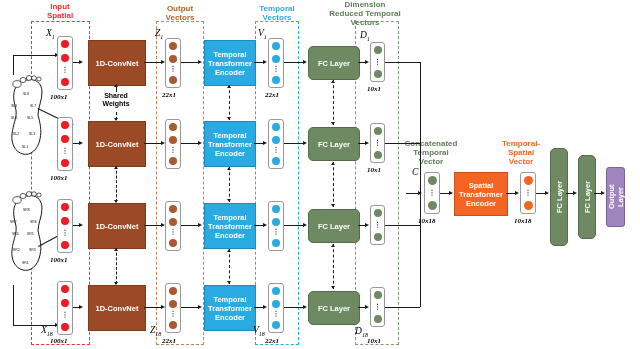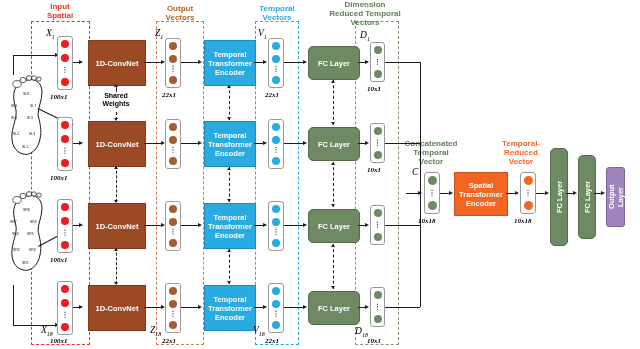--- a/index.html
+++ b/index.html
@@ -81,21 +81,21 @@
 Vectors</div>
 <div class="glabel c-blue" style="left:248px;top:4px;width:58px;white-space:pre-line;">Temporal
 Vectors</div>
 <div class="glabel c-green" style="left:310px;top:0px;width:110px;white-space:pre-line;">Dimension
 Reduced Temporal
 Vectors</div>
 <div class="glabel c-green" style="left:400px;top:139px;width:62px;white-space:pre-line;">Concatenated
 Temporal
 Vector</div>
 <div class="glabel c-orange" style="left:491px;top:139px;width:60px;white-space:pre-line;">Temporal-
-Reduced
+Spatial
 Vector</div>
 
 <div class="foot" style="left:2px;top:74px;width:52px;height:86px;">
   <svg width="52" height="86" viewBox="0 0 52 86">
     <path d="M26 6 C33 4 40 9 40 18 C40 27 36 33 36 41 C38 49 40 56 38 65 C36 76 28 82 21 80 C13 78 9 70 10 60 C11 50 15 44 14 36 C12 28 10 20 14 13 C17 7 21 6 26 6 Z" fill="#ffffff" stroke="#1a1a1a" stroke-width="1"></path>
     <ellipse cx="15" cy="10" rx="4.2" ry="3.4" fill="#fff" stroke="#1a1a1a" stroke-width="0.7"></ellipse>
     <ellipse cx="21" cy="6" rx="3" ry="2.6" fill="#fff" stroke="#1a1a1a" stroke-width="0.7"></ellipse>
     <ellipse cx="27" cy="4" rx="2.7" ry="2.4" fill="#fff" stroke="#1a1a1a" stroke-width="0.7"></ellipse>
     <ellipse cx="32" cy="4" rx="2.4" ry="2.2" fill="#fff" stroke="#1a1a1a" stroke-width="0.7"></ellipse>
     <ellipse cx="37" cy="5" rx="2.2" ry="2.0" fill="#fff" stroke="#1a1a1a" stroke-width="0.7"></ellipse>

